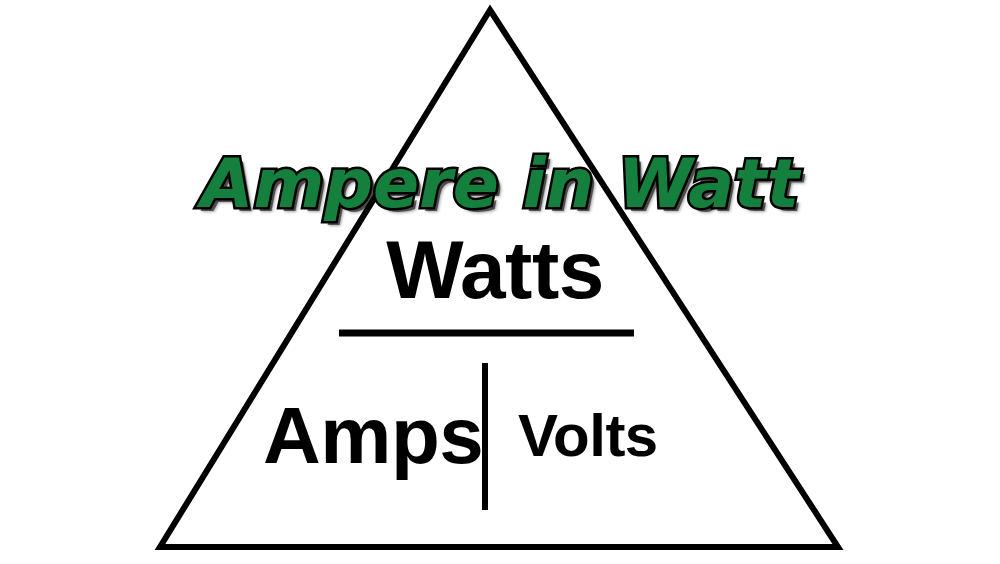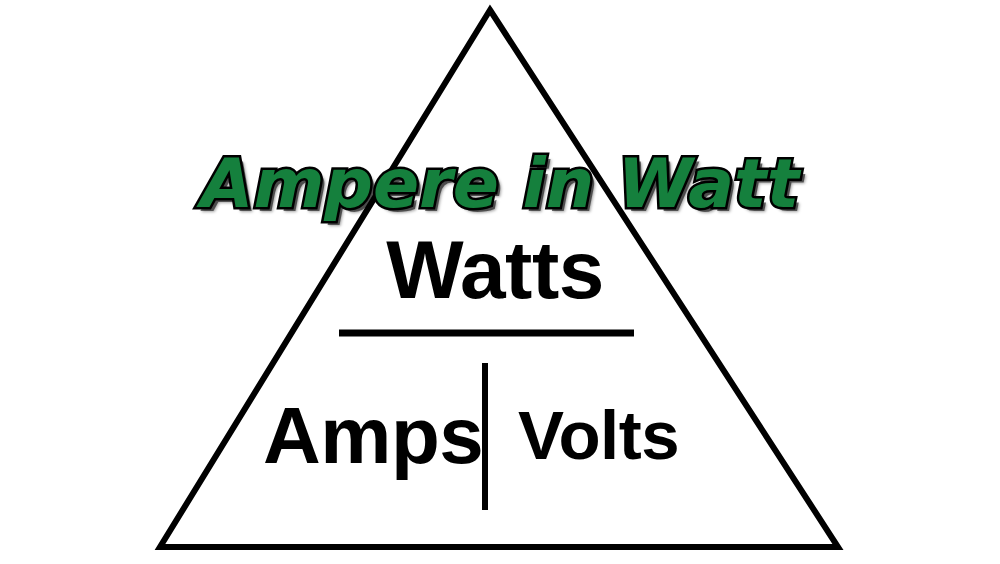--- a/index.html
+++ b/index.html
@@ -50,21 +50,21 @@
   }
   #amps-label {
     left: 263px;
     top: 396px;
     font-size: 80px;
     line-height: 80px;
   }
   #volts-label {
     left: 518px;
     top: 396px;
-    font-size: 69px;
+    font-size: 60px;
     line-height: 80px;
   }
 
   
   #headline {
     position: absolute;
     left: 0;
     right: 0;
     top: 26px;
     text-align: center;

